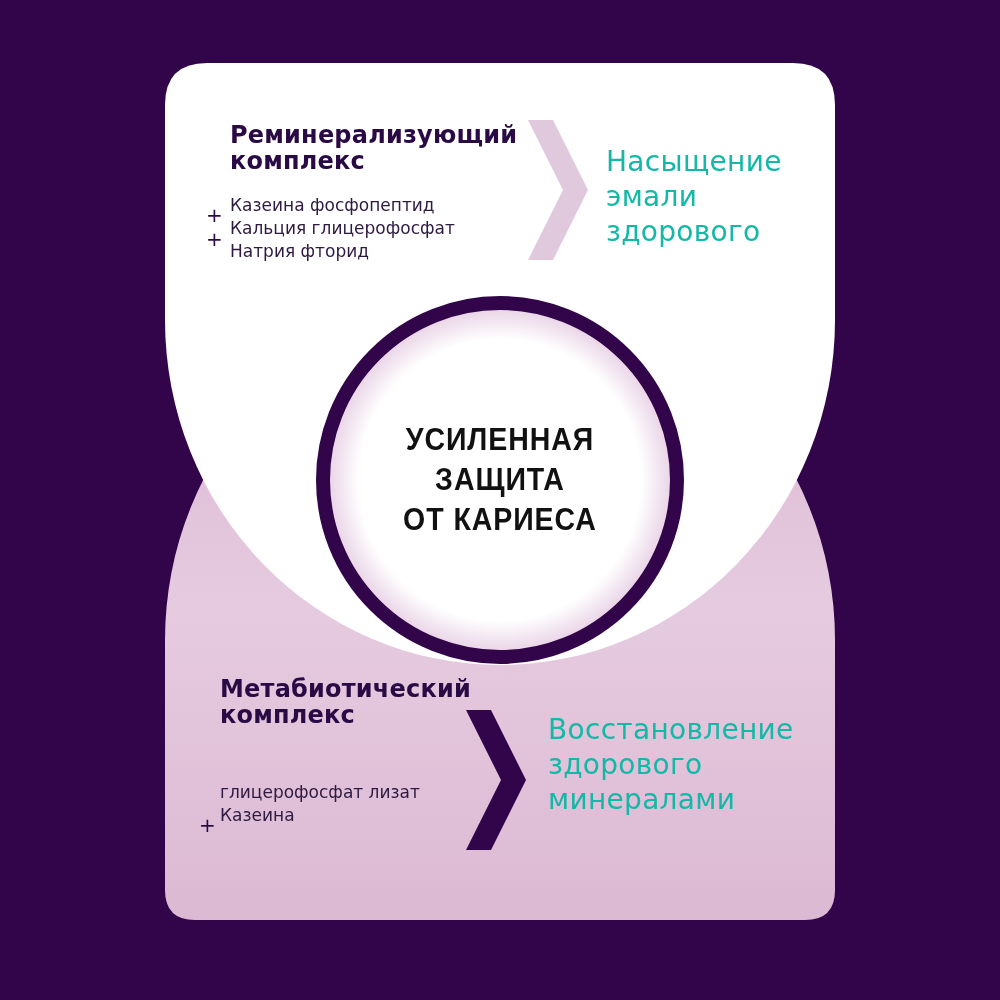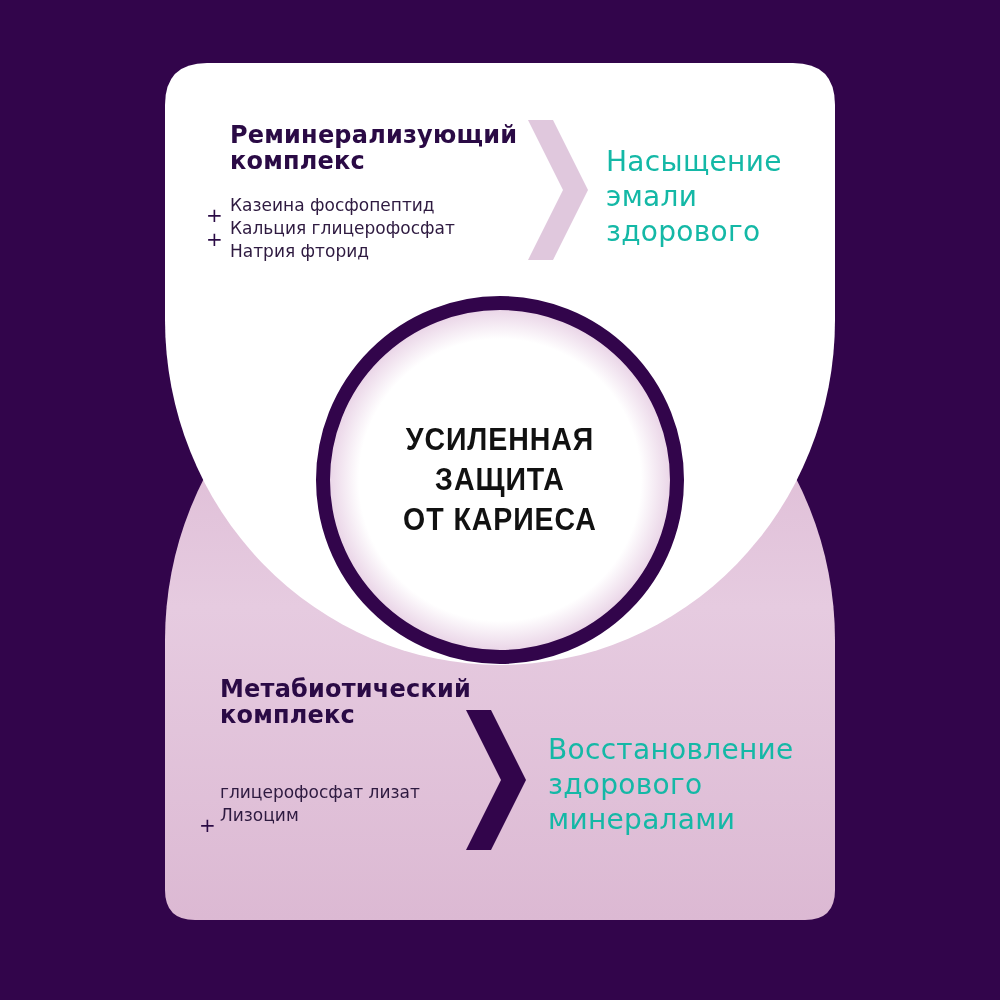--- a/index.html
+++ b/index.html
@@ -62,21 +62,21 @@
   <div>ЗАЩИТА</div>
   <div>ОТ КАРИЕСА</div>
 </div>
 
 <div class="txt hdr" style="left:220px; top:676px;">
   <div>Метабиотический</div>
   <div>комплекс</div>
 </div>
 <div class="txt item" style="left:220px; top:773px;">
   <div>глицерофосфат лизат</div>
-  <div>Лизоцим</div>
+  <div>Казеина</div>
 </div>
 <span class="plus" style="left:199px; top:815px;">+</span>
 
-<div class="txt big" style="left:548px; top:732px;">
+<div class="txt big" style="left:548px; top:712px;">
   <div>Восстановление</div>
   <div>здорового</div>
   <div>минералами</div>
 </div>
 
 </body></html>

